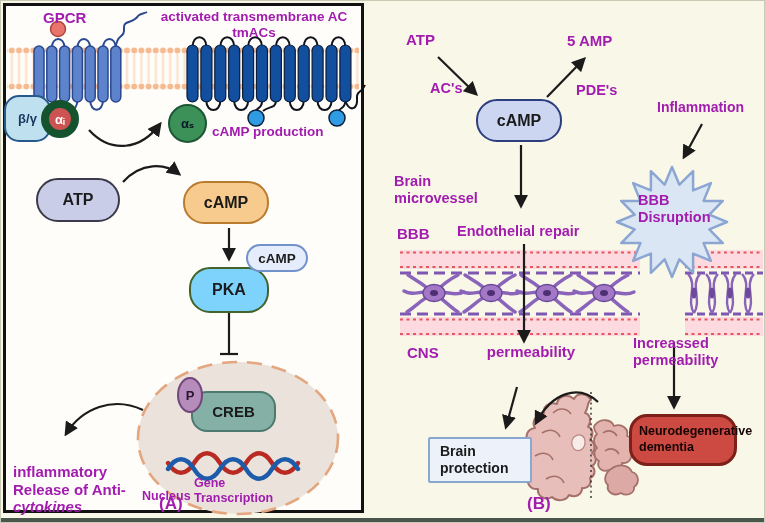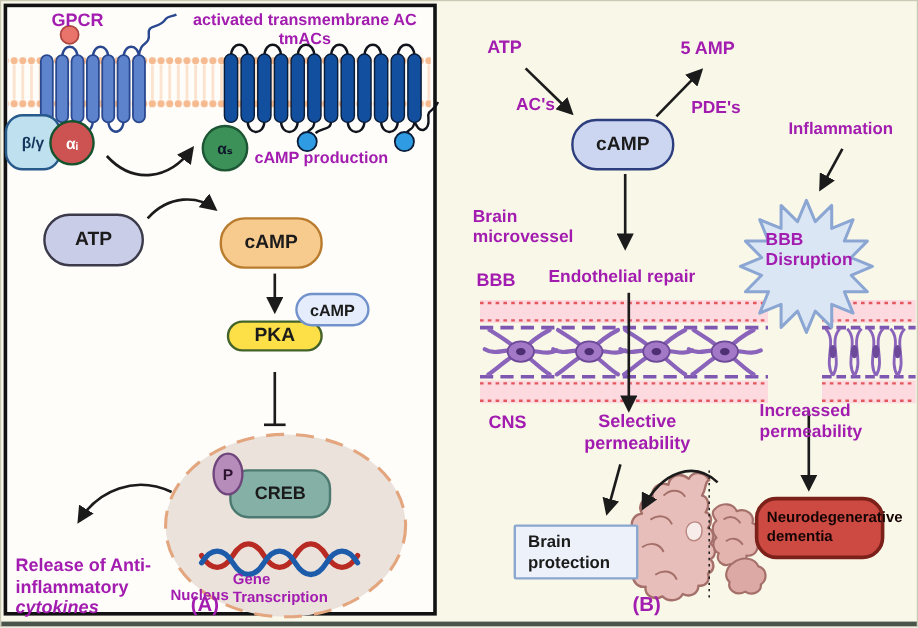--- a/index.html
+++ b/index.html
@@ -244,26 +244,26 @@
       <path d="M701,123 L683,156" marker-end="url(#ah)"></path>
       <path d="M520,144 L520,205" marker-end="url(#ah)"></path>
       <path d="M523,243 L523,340" marker-end="url(#ah)"></path>
       <path d="M516,386 L505,426" marker-end="url(#ah)"></path>
       <path d="M673,341 L673,406" marker-end="url(#ah)"></path>
       <path d="M597,401 C578,383 551,391 535,422" marker-end="url(#ah)"></path>
     </g>
   </svg>
 
   <div class="pill" style="left:3px;top:94px;width:47px;height:47px;border-radius:15px;background:#bfe0ef;border:2px solid #27598a;font-size:13px;color:#14365c;">β/γ</div>
-  <div class="pill" style="left:40px;top:99px;width:38px;height:38px;border-radius:50%;background:#cd5252;border:2px solid #14532d;font-size:13px;color:#fff;">αᵢ</div>
+  <div class="pill" style="left:40px;top:99px;width:38px;height:38px;border-radius:50%;background:#cd5252;border:8px solid #14532d;font-size:13px;color:#fff;">αᵢ</div>
   <div class="pill" style="left:167px;top:103px;width:39px;height:39px;border-radius:50%;background:#3c9158;border:2px solid #1c5634;font-size:13px;color:#0f172a;">αₛ</div>
 
   <div class="pill" style="left:35px;top:177px;width:84px;height:44px;border-radius:22px;background:#c9cde8;border:2px solid #3a3a4a;font-size:16px;">ATP</div>
   <div class="pill" style="left:182px;top:180px;width:86px;height:43px;border-radius:21px;background:#f7ca8e;border:2px solid #b97c2e;font-size:16px;">cAMP</div>
-  <div class="pill" style="left:188px;top:266px;width:80px;height:26px;border-radius:21px;background:#fde047;border:2px solid #44632a;font-size:16px;">PKA</div>
+  <div class="pill" style="left:188px;top:266px;width:80px;height:46px;border-radius:21px;background:#7dd3fc;border:2px solid #44632a;font-size:16px;">PKA</div>
   <div class="pill" style="left:245px;top:243px;width:62px;height:28px;border-radius:14px;background:#e5edfc;border:2px solid #7292cc;font-size:13.5px;">cAMP</div>
   <div class="pill" style="left:190px;top:390px;width:85px;height:41px;border-radius:16px;background:#84b0a6;border:2px solid #4d7a70;font-size:15px;">CREB</div>
   <div class="pill" style="left:176px;top:376px;width:26px;height:36px;border-radius:50%;background:#b58cba;border:2px solid #70477c;font-size:13px;color:#2c1430;">P</div>
 
   <div class="pill" style="left:475px;top:98px;width:86px;height:43px;border-radius:21px;background:#ccd6f1;border:2.5px solid #2c3e7d;font-size:16px;">cAMP</div>
 
   <div class="pill stack" style="left:427px;top:436px;width:104px;height:46px;border-radius:2px;background:#edf2fa;border:2px solid #8aa7cf;font-size:14px;align-items:flex-start;padding-left:10px;line-height:1.25;">
     <span>Brain</span>
     <span>protection</span>
   </div>
@@ -277,22 +277,22 @@
   <div class="lbl ctr" style="left:147px;top:8px;width:212px;font-size:13.5px;">
     <span style="display:block;">activated transmembrane AC</span>
     <span style="display:block;">tmACs</span>
   </div>
   <div class="lbl" style="left:141px;top:440px;font-size:12.5px;margin-top:48px;">Nucleus</div>
   <div class="lbl" style="left:193px;top:475px;font-size:12.5px;">
     <span style="display:block;">Gene</span>
     <span style="display:block;">Transcription</span>
   </div>
   <div class="lbl" style="left:12px;top:462px;font-size:15px;line-height:1.17;">
+    <span style="display:block;">inflammatory</span>
     <span style="display:block;">Release of Anti-</span>
-    <span style="display:block;">inflammatory</span>
     <span style="display:block;font-style:italic;">cytokines</span>
   </div>
   <div class="lbl" style="left:158px;top:493px;font-size:17px;z-index:5;">(A)</div>
 
   <div class="lbl" style="left:405px;top:30px;font-size:15px;">ATP</div>
   <div class="lbl" style="left:566px;top:31px;font-size:15px;">5 AMP</div>
   <div class="lbl" style="left:409px;top:79px;font-size:14.5px;margin-left:20px;">AC's</div>
   <div class="lbl" style="left:575px;top:81px;font-size:14.5px;">PDE's</div>
   <div class="lbl" style="left:656px;top:98px;font-size:14px;">Inflammation</div>
   <div class="lbl" style="left:393px;top:172px;font-size:14.5px;">
@@ -300,21 +300,20 @@
     <span style="display:block;">microvessel</span>
   </div>
   <div class="lbl" style="left:396px;top:224px;font-size:15px;">BBB</div>
   <div class="lbl" style="left:456px;top:222px;font-size:14.5px;">Endothelial repair</div>
   <div class="lbl" style="left:637px;top:191px;font-size:14.5px;z-index:4;">
     <span style="display:block;">BBB</span>
     <span style="display:block;">Disruption</span>
   </div>
   <div class="lbl" style="left:406px;top:343px;font-size:15px;">CNS</div>
   <div class="lbl ctr" style="left:478px;top:342px;width:104px;font-size:15px;">
-    <span style="display:block;">Selective</span>
     <span style="display:block;">permeability</span>
   </div>
   <div class="lbl" style="left:632px;top:334px;font-size:14.5px;">
     <span style="display:block;">Increassed</span>
     <span style="display:block;">permeability</span>
   </div>
   <div class="lbl" style="left:526px;top:493px;font-size:17px;">(B)</div>
 
   <div class="bottomline"></div>
 </div>

